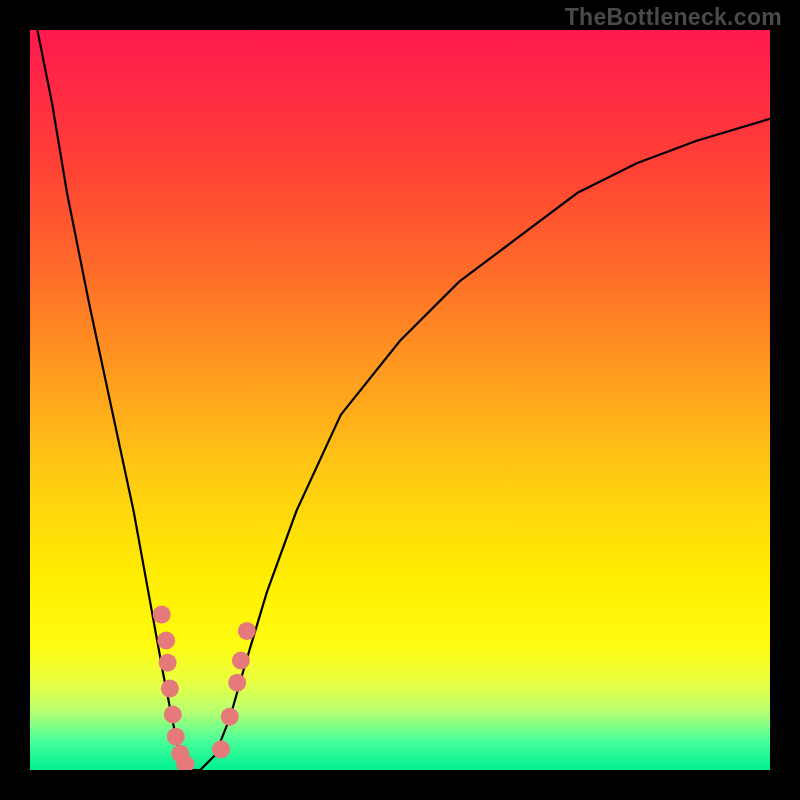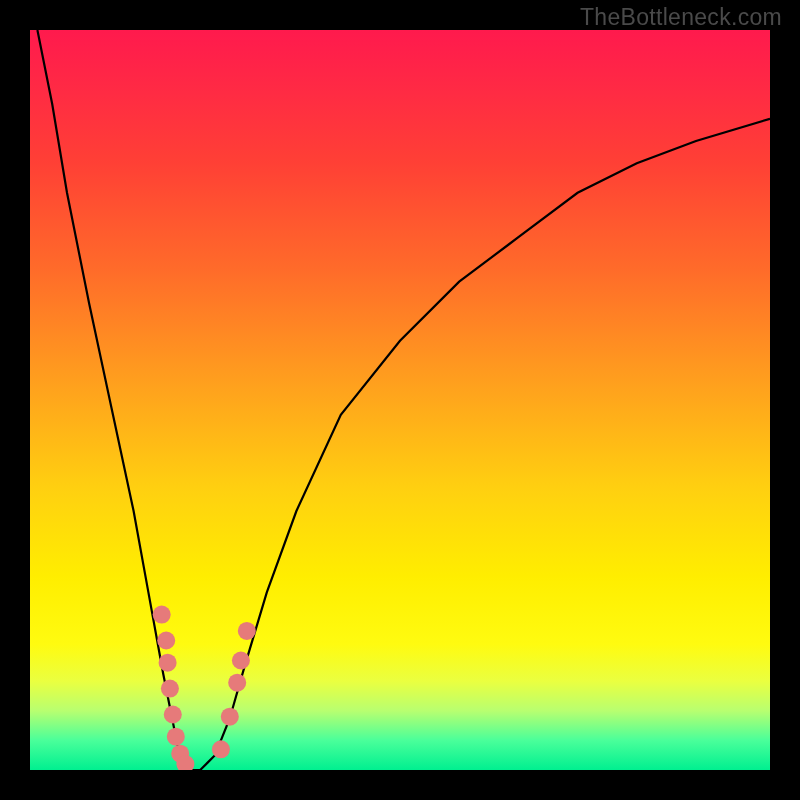--- a/index.html
+++ b/index.html
@@ -45,21 +45,21 @@
       #4aff9a 96%,
       #00f090 100%
     );
   }
   .watermark {
     position: absolute;
     top: 4px;
     right: 18px;
     color: #4a4a4a;
     font-size: 23px;
-    font-weight: 400;
+    font-weight: 700;
     letter-spacing: 0.3px;
     user-select: none;
   }
   svg.curve {
     position: absolute;
     inset: 0;
   }
   .marker {
     fill: #e67a7a;
     stroke: none;

